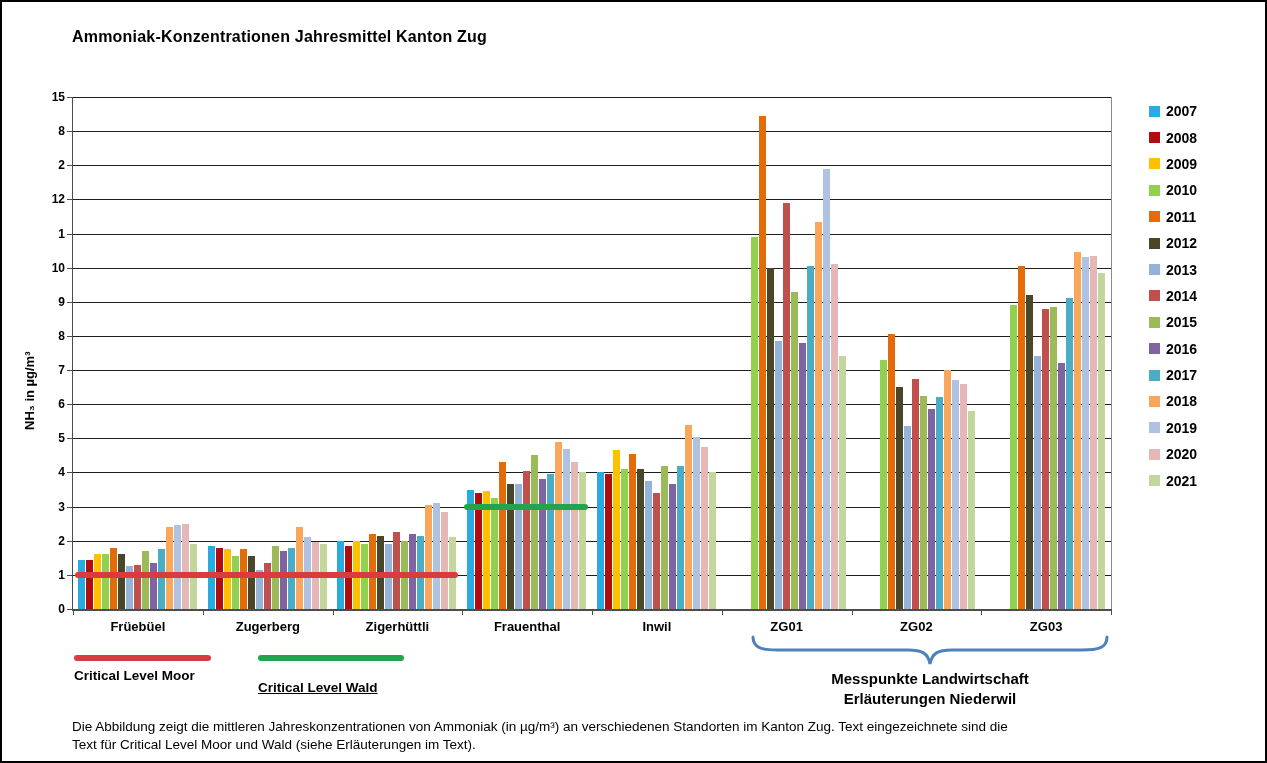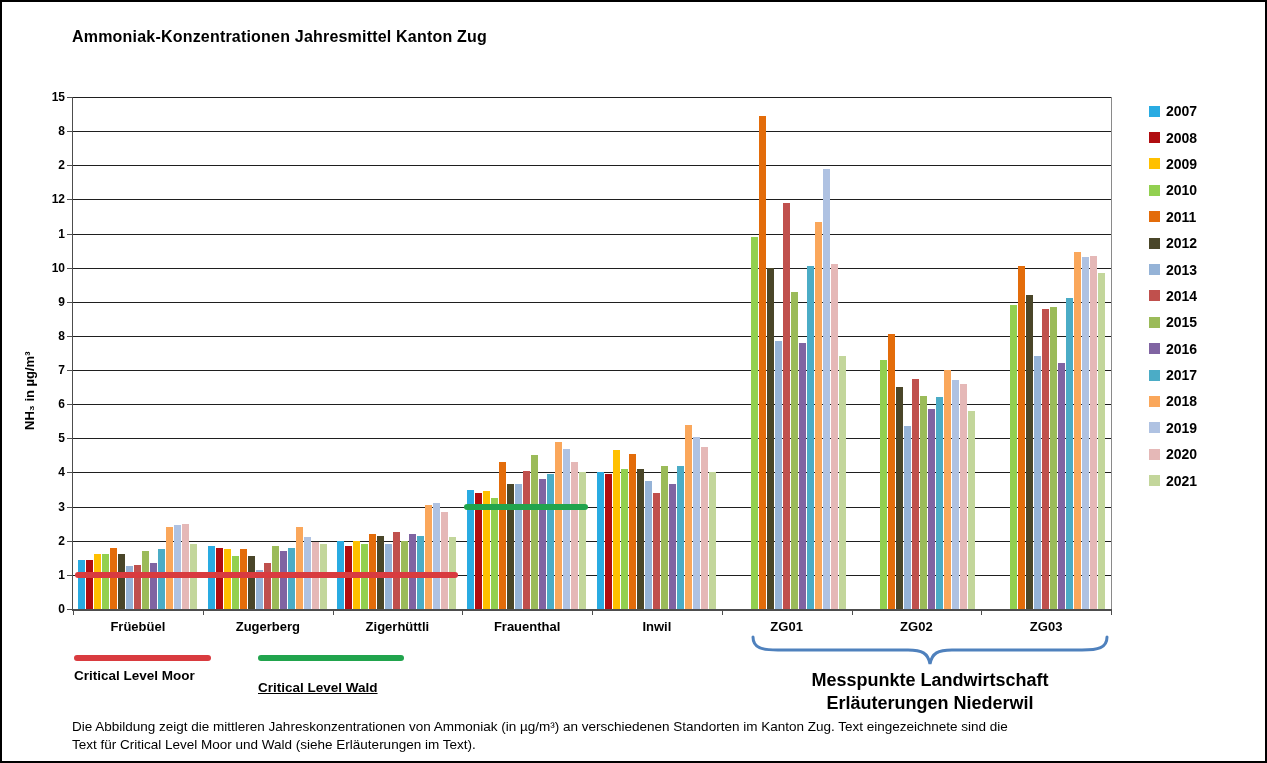--- a/index.html
+++ b/index.html
@@ -22,21 +22,21 @@
   #y-title{position:absolute;left:20px;top:428px;transform:rotate(-90deg);transform-origin:0 0;
            white-space:nowrap;font-size:13px;font-weight:bold;}
   #legend{position:absolute;left:1147px;top:96px;}
   .legend-item{display:flex;align-items:center;height:26.4px;}
   .legend-swatch{width:11px;height:11px;margin-right:6px;flex:0 0 auto;}
   .legend-label{font-size:14px;font-weight:bold;}
   .cl-sample{position:absolute;height:6px;border-radius:3px;}
   .cl-label{position:absolute;font-size:13.5px;font-weight:bold;}
   #brace{position:absolute;left:748px;top:633px;}
   #brace-text{position:absolute;left:748px;top:667px;width:360px;text-align:center;
-              font-size:18px;font-weight:bold;line-height:1.3;}
+              font-size:15px;font-weight:bold;line-height:1.3;}
   #caption{position:absolute;left:70px;top:716px;width:1110px;font-size:13.5px;line-height:1.35;}
 </style>
 </head>
 <body>
 
 <div id="frame">
 
   <div id="chart-title">Ammoniak-Konzentrationen Jahresmittel Kanton Zug</div>
 
   <div id="y-title">NH₃ in µg/m³</div>

